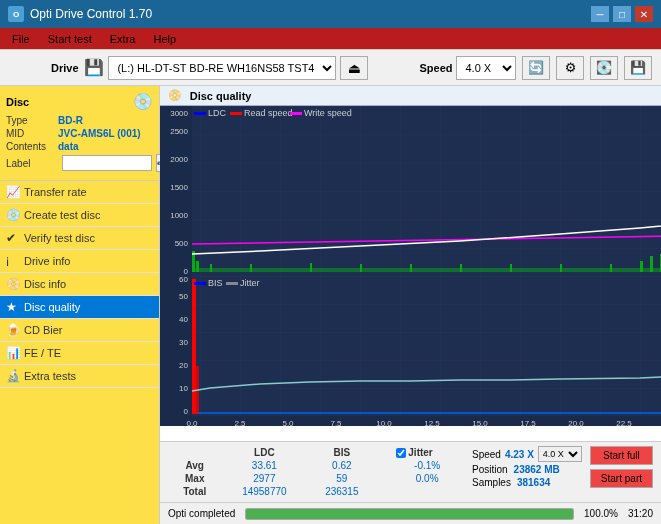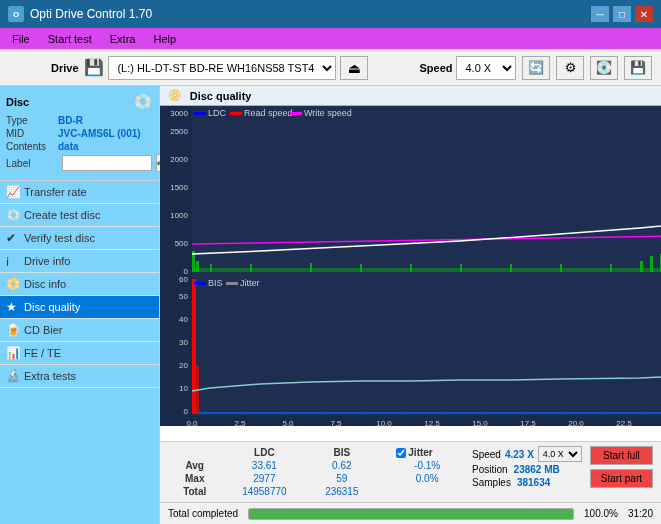--- a/index.html
+++ b/index.html
@@ -7,38 +7,38 @@
 
     
     .title-bar { background: #1a6496; color: white; height: 28px; display: flex; align-items: center; justify-content: space-between; padding: 0 8px; font-size: 12px; }
     .title-bar-left { display: flex; align-items: center; gap: 6px; }
     .title-bar-icon { width: 16px; height: 16px; background: #4a9fd4; border-radius: 2px; display: flex; align-items: center; justify-content: center; font-size: 8px; color: white; font-weight: bold; }
     .title-bar-controls { display: flex; gap: 4px; }
     .title-btn { width: 18px; height: 16px; background: #5a9fd4; border: none; color: white; font-size: 10px; cursor: pointer; display: flex; align-items: center; justify-content: center; }
     .title-btn.close { background: #c0392b; }
 
     
-    .menu-bar { background: #d946ef; height: 22px; display: flex; align-items: center; padding: 0 4px; border-bottom: 1px solid #ccc; font-size: 11px; gap: 2px; }
+    .menu-bar { background: #b91c1c; height: 22px; display: flex; align-items: center; padding: 0 4px; border-bottom: 1px solid #ccc; font-size: 11px; gap: 2px; }
     .menu-item { padding: 2px 8px; cursor: pointer; }
 
     
     .toolbar { background: #f0f0f0; height: 36px; display: flex; align-items: center; padding: 0 6px; border-bottom: 1px solid #ccc; gap: 6px; }
     .toolbar-label { font-size: 11px; font-weight: bold; margin-left: 45px; }
     .drive-select { display: flex; align-items: center; gap: 4px; }
     .drive-dropdown { background: white; border: 1px solid #aaa; padding: 2px 4px; font-size: 11px; height: 24px; min-width: 220px; }
     .eject-btn { width: 28px; height: 24px; background: #f0f0f0; border: 1px solid #aaa; cursor: pointer; display: flex; align-items: center; justify-content: center; font-size: 14px; }
     .speed-section { display: flex; align-items: center; gap: 4px; }
     .speed-dropdown { background: white; border: 1px solid #aaa; padding: 2px 4px; font-size: 11px; height: 24px; width: 60px; }
     .toolbar-icon-btn { width: 28px; height: 24px; background: #f0f0f0; border: 1px solid #aaa; cursor: pointer; display: flex; align-items: center; justify-content: center; font-size: 13px; }
 
     
     .main { display: flex; height: calc(524px - 28px - 22px - 36px); }
 
     
-    .sidebar { width: 160px; background: #7dd3fc; border-right: 1px solid #ccc; display: flex; flex-direction: column; }
+    .sidebar { width: 160px; background: #fde047; border-right: 1px solid #ccc; display: flex; flex-direction: column; }
     .disc-panel { padding: 6px; border-bottom: 1px solid #ccc; }
     .disc-header { display: flex; align-items: center; justify-content: space-between; margin-bottom: 4px; }
     .disc-title { font-weight: bold; font-size: 11px; }
     .disc-icon { font-size: 16px; }
     .disc-row { display: flex; margin-bottom: 2px; font-size: 10px; align-items: center; }
     .disc-key { color: #333; width: 52px; flex-shrink: 0; }
     .disc-val { color: #0066cc; font-weight: bold; }
     .disc-val.normal { color: #333; font-weight: normal; }
     .label-row { display: flex; align-items: center; gap: 4px; margin-top: 2px; }
     .label-input { border: 1px solid #aaa; background: white; width: 90px; height: 16px; font-size: 10px; padding: 0 2px; }
@@ -391,21 +391,21 @@
         </div>
       </div>
 
       <div class="action-btns">
         <button class="action-btn">Start full</button>
         <button class="action-btn">Start part</button>
       </div>
     </div>
 
     <div class="bottom-status">
-      <span>Total completed</span>
+      <span>Opti completed</span>
       <div class="progress-bar-container">
         <div class="progress-bar-fill" style="width: 100%;"></div>
       </div>
       <span>100.0%</span>
       <span>31:20</span>
     </div>
   </div>
 </div>
 
 </body></html>

